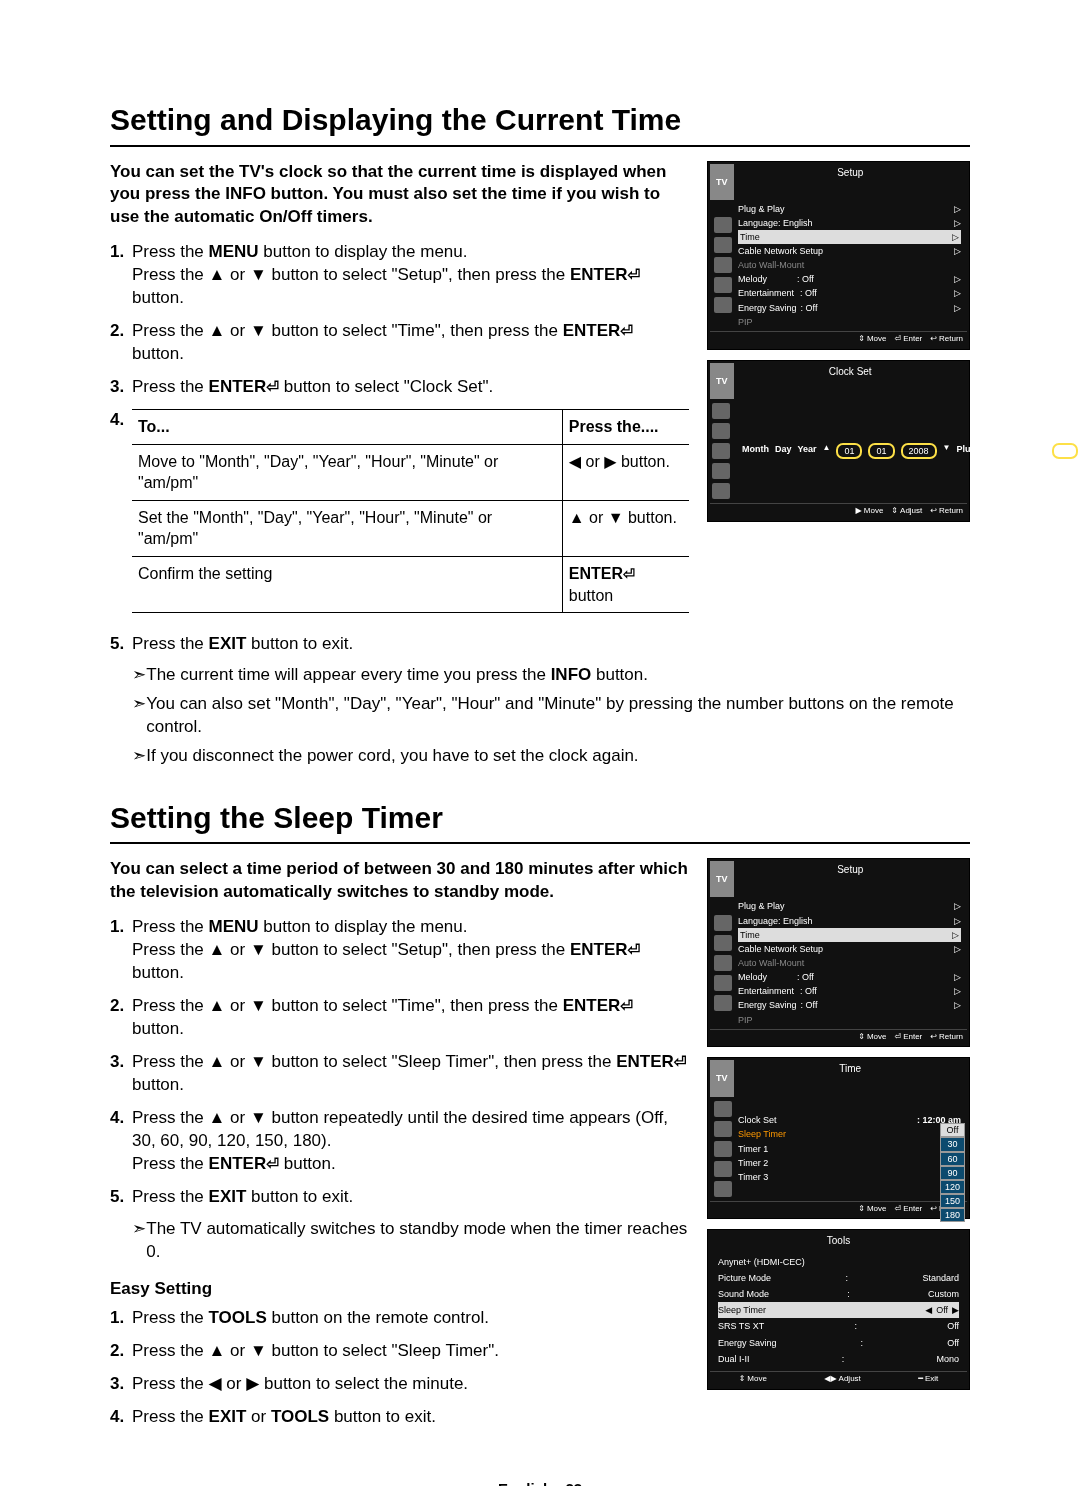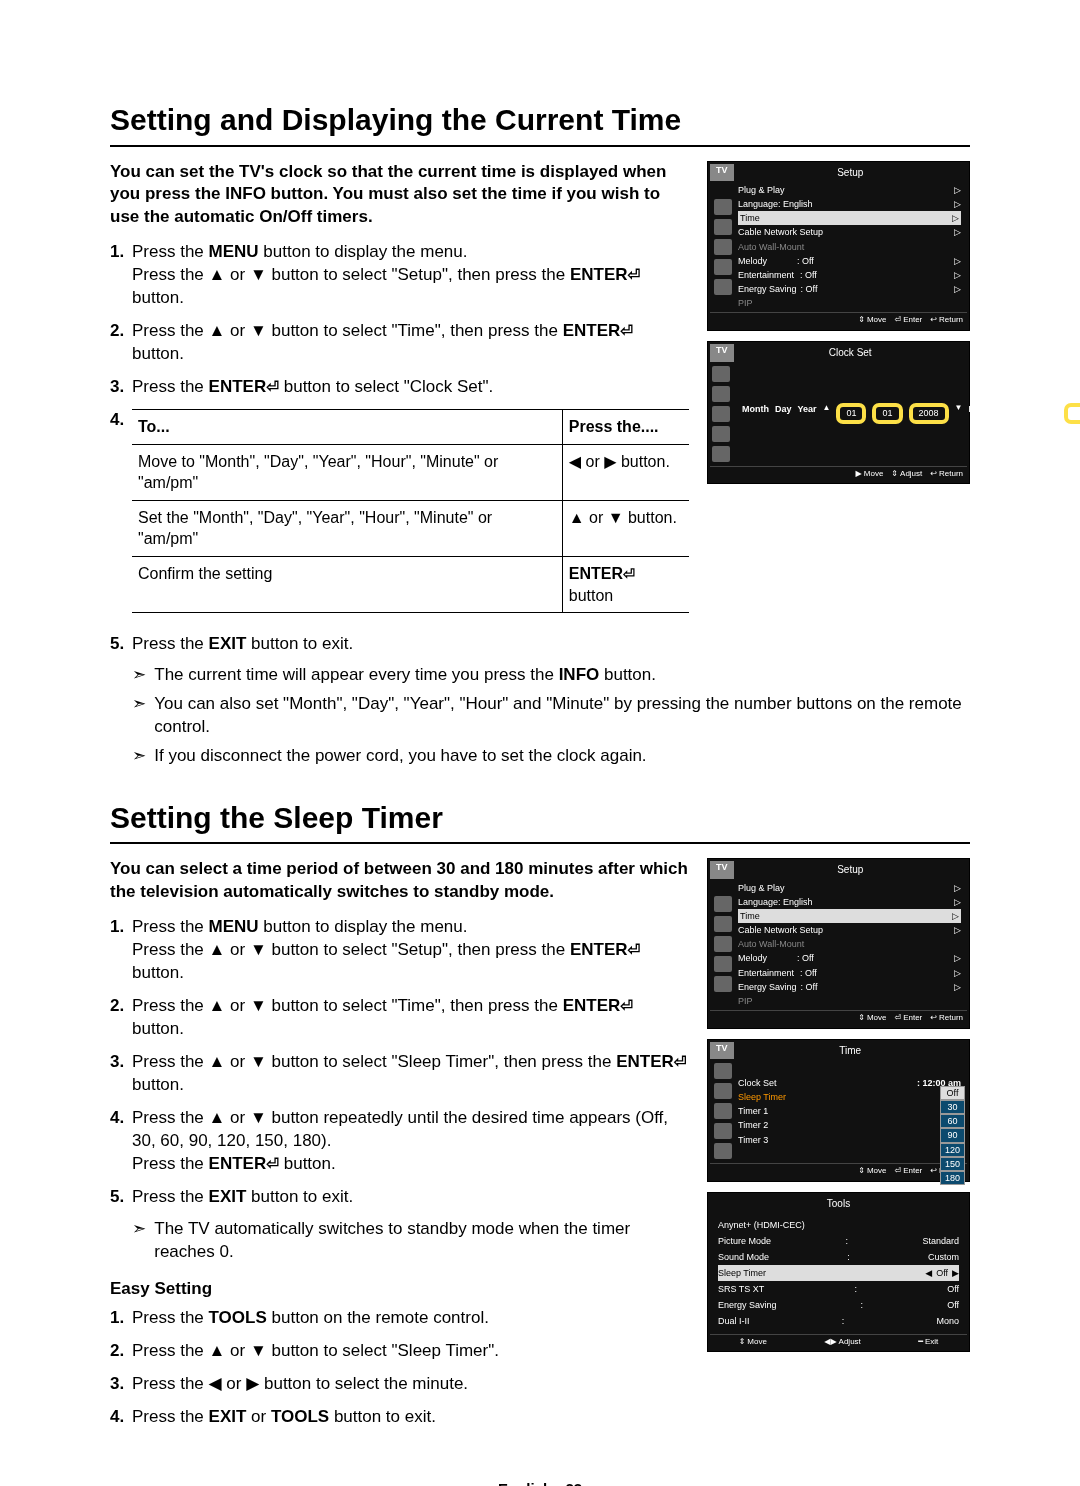--- a/index.html
+++ b/index.html
@@ -40,53 +40,53 @@
     border-right: 1px solid #000;
     padding: 6px 6px;
     text-align: left;
     vertical-align: top;
     font-size: 16px;
   }
   table.instr th:last-child, table.instr td:last-child { border-right: none; }
   table.instr th { font-weight: bold; }
   .after-table > li { margin-bottom: 8px; }
   .after-table { margin-top: 10px; }
-  .note-line { display: flex; gap: 8px; margin-top: 6px; margin-left: 22px; }
+  .note-line { display: flex; gap: 0; margin-top: 6px; margin-left: 22px; }
   .note-icon::before { content: "➣"; }
   .sub-heading { font-weight: bold; margin-top: 14px; margin-bottom: 6px; }
   
   .osd {
     background: #111;
     color: #fff;
     font-size: 10px;
     border: 1px solid #000;
     margin-bottom: 10px;
     padding: 2px;
   }
   .osd-title-bar { display: flex; }
-  .osd-title-tv { background:#888; padding:0 6px; font-weight:bold; font-size:9px; }
+  .osd-title-tv { background:#888; padding:12px 6px; font-weight:bold; font-size:9px; }
   .osd-title-main { flex:1; text-align:center; font-weight:normal; padding:2px 0; font-size:10px; }
   .osd-body { display:flex;align-items:center; }
   .osd-icons { width:26px; display:flex; flex-direction:column; gap:4px; padding:4px 2px; align-items:center; }
   .osd-icon { width:18px; height:16px; background:#666; border-radius:2px; }
   .osd-list { flex:1; padding:2px 6px 2px 2px; }
   .osd-row { display:flex; justify-content:space-between; padding:1px 0; font-size:9px; }
   .osd-row.hl { background:#ddd; color:#000; padding:1px 2px; }
   .osd-row.dim { color:#888; }
   .osd-row.orange { color:#f90; }
   .chev { color:#fff; }
   .osd-footer { border-top:1px solid #444; display:flex; justify-content:flex-end; gap:8px; padding:2px 4px; font-size:8px; }
   .osd-footer span::before { margin-right:2px; }
   .f-move::before { content:"⇕"; }
   .f-enter::before { content:"⏎"; }
   .f-return::before { content:"↩"; }
   .f-adjust::before { content:"⇕"; }
   .f-lr::before { content:"◀▶"; }
   .f-exit::before { content:"━"; }
-  .osd .pill { display:inline-block; border:4px solid #fde047; border-radius:7px; padding:0 6px; font-size:9px; min-width:24px; text-align:center; }
+  .osd .pill { display:inline-block; border:2px solid #fde047; border-radius:7px; padding:0 6px; font-size:9px; min-width:24px; text-align:center; }
   .clk-grid { display:flex; flex-direction:row; gap:6px; padding:6px 10px; }
   .clk-row { display:flex; justify-content:space-around; gap:6px; }
   .clk-lbl { font-size:9px; font-weight:bold; text-align:center; flex:1; }
   .osd .boxv { border:1px solid #999; background:#0c4a6e; font-size:9px; padding:0 4px; min-width:22px; text-align:center; }
   .arrow-v { font-size:8px; text-align:center; }
   .time-list .osd-row .vals { font-weight:bold; }
   .tools .osd-row { padding:2px 0; }
   .tools .hl2 { display:flex; align-items:center; gap:4px; }
   .tools .hl2 .lbl { flex:1; }
   .footer-page { text-align:center; font-weight:bold; font-size:15px; margin-top:40px; }

